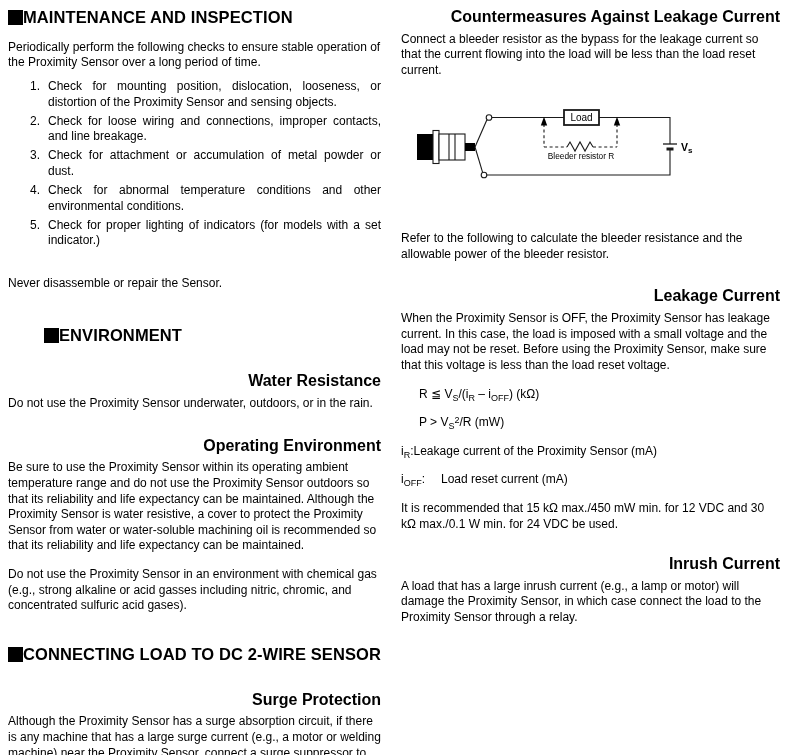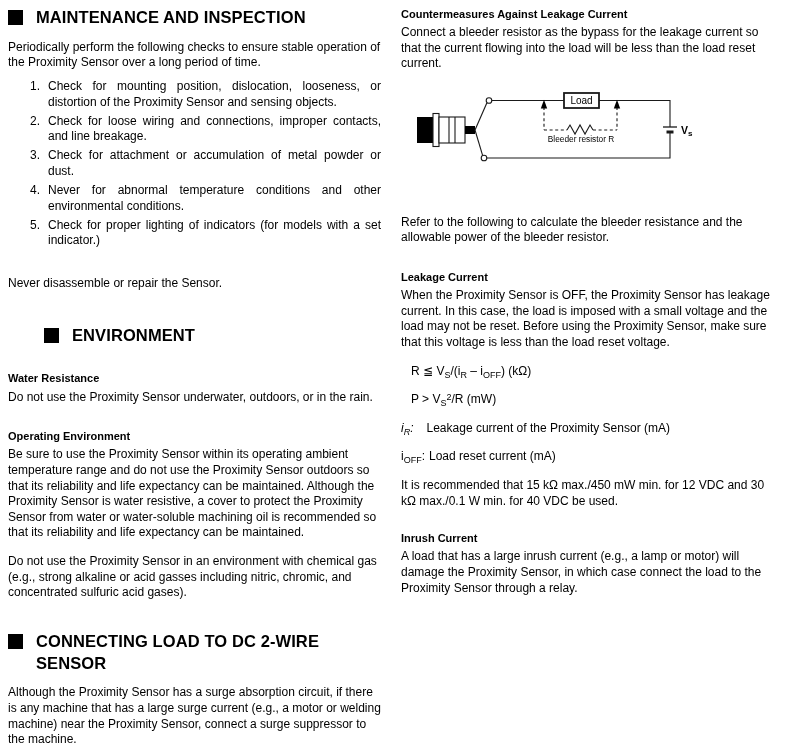--- a/index.html
+++ b/index.html
@@ -5,48 +5,48 @@
   html,body{margin:0;padding:0;background:#fff;}
   body{
     width:790px;height:755px;overflow:hidden;color:#000;
     font-family:"Liberation Sans","DejaVu Sans",sans-serif;
     font-size:12px;line-height:1.3;
   }
   .page{display:flex;gap:20px;padding:7px 6px 0 8px;box-sizing:border-box;width:790px;}
   .col-left{width:373px;flex:none;}
   .col-right{width:379px;flex:none;}
 
-  .h1{display:flex;align-items:flex-start;gap:13px;font-size:16.5px;font-weight:bold;
+  .h1{display:flex;align-items:flex-start;font-size:16.5px;font-weight:bold;
       line-height:1.32;margin:0 0 11px 0;letter-spacing:.1px;}
   .h1 .sq{width:15px;height:15px;background:#000;flex:none;margin-top:3px;}
   .mt-env{margin-top:34px;padding-left:36px;}
   .mt-conn{margin-top:30px;}
 
-  .h2{font-size:11px;font-weight:bold;margin:24px 0 4px 0;}
+  .h2{font-size:16px;font-weight:bold;margin:24px 0 4px 0;text-align:right;}
   .h2.first{margin-top:0;}
   .h2.inrush{margin-top:22px;}
 
   p{margin:0 0 9px 0;}
   .tight{margin-bottom:8px;}
 
   ol.list{list-style:none;margin:2px 0 10px 0;padding:0;}
   ol.list li{display:flex;margin:0 0 3.5px 0;}
   ol.list .num{flex:none;width:18px;margin-left:22px;}
   ol.list .itx{flex:1;text-align:justify;}
 
   .note{margin-top:27px;}
 
-  .diagram-wrap{margin:15px 0 11px 0;}
+  .diagram-wrap{margin:25px 0 11px 0;}
 
-  .formula{margin:13px 0 0 10px;}
+  .formula{margin:13px 0 0 18px;}
   .defp{margin:13px 0 0 0;text-align:justify;}
   .def{margin:13px 0 0 0;}
   .lbl-p{padding-right:17px;}
-  .lbl-ir{padding-right:13px;font-style:italic;}
-  .lbl-ioff{padding-right:4px;}
+  .lbl-ir{}
+  .lbl-ioff{padding-right:16px;}
   .recommend{margin:13px 0 0 0;}
 
   sub{font-size:9px;vertical-align:-2.5px;line-height:0;}
   sup{font-size:9px;vertical-align:3.5px;line-height:0;}
 
   svg text{fill:#000;stroke:none;font-family:"Liberation Sans","DejaVu Sans",sans-serif;}
 </style>
 </head>
 <body>
 
@@ -69,21 +69,21 @@
       <li>
         <span class="num">2.</span>
         <span class="itx">Check for loose wiring and connections, improper contacts, and line breakage.</span>
       </li>
       <li>
         <span class="num">3.</span>
         <span class="itx">Check for attachment or accumulation of metal powder or dust.</span>
       </li>
       <li>
         <span class="num">4.</span>
-        <span class="itx">Never for abnormal temperature conditions and other environmental conditions.</span>
+        <span class="itx">Check for abnormal temperature conditions and other environmental conditions.</span>
       </li>
       <li>
         <span class="num">5.</span>
         <span class="itx">Check for proper lighting of indicators (for models with a set indicator.)</span>
       </li>
     </ol>
 
     <p class="note">Never disassemble or repair the Sensor.</p>
 
     <div class="h1 mt-env">
@@ -97,20 +97,21 @@
     <div class="h2">Operating Environment</div>
     <p>Be sure to use the Proximity Sensor within its operating ambient temperature range and do not use the Proximity Sensor outdoors so that its reliability and life expectancy can be maintained. Although the Proximity Sensor is water resistive, a cover to protect the Proximity Sensor from water or water-soluble machining oil is recommended so that its reliability and life expectancy can be maintained.</p>
     <p style="margin-top:13px">Do not use the Proximity Sensor in an environment with chemical gas (e.g., strong alkaline or acid gasses including nitric, chromic, and concentrated sulfuric acid gases).</p>
 
     <div class="h1 mt-conn">
       <span class="sq"></span>
       <span>CONNECTING LOAD TO DC 2-WIRE SENSOR</span>
     </div>
 
 
+    <div class="h2">Surge Protection</div>
     <p>Although the Proximity Sensor has a surge absorption circuit, if there is any machine that has a large surge current (e.g., a motor or welding machine) near the Proximity Sensor, connect a surge suppressor to the machine.</p>
 
   </div>
 
   <div class="col-right">
 
     <div class="h2 first">Countermeasures Against Leakage Current</div>
     <p>Connect a bleeder resistor as the bypass for the leakage current so that the current flowing into the load will be less than the load reset current.</p>
 
     <div class="diagram-wrap">
@@ -168,19 +169,19 @@
 
     <p class="formula"><span>R ≦ V</span><sub>S</sub><span>/(i</span><sub>R</sub><span> – i</span><sub>OFF</sub><span>) (kΩ)</span></p>
 
     <p class="formula"><span>P &gt; V</span><sub>S</sub><sup>2</sup><span>/R (mW)</span></p>
 
 
     <p class="def"><span class="lbl-ir"><span>i</span><sub>R</sub><span>:</span></span><span>Leakage current of the Proximity Sensor (mA)</span></p>
 
     <p class="def"><span class="lbl-ioff"><span>i</span><sub>OFF</sub><span>:</span></span><span>Load reset current (mA)</span></p>
 
-    <p class="recommend">It is recommended that 15 kΩ max./450 mW min. for 12 VDC and 30 kΩ max./0.1 W min. for 40 VDC be used.</p>
+    <p class="recommend">It is recommended that 15 kΩ max./450 mW min. for 12 VDC and 30 kΩ max./0.1 W min. for 24 VDC be used.</p>
 
     <div class="h2 inrush">Inrush Current</div>
     <p>A load that has a large inrush current (e.g., a lamp or motor) will damage the Proximity Sensor, in which case connect the load to the Proximity Sensor through a relay.</p>
 
   </div>
 </div>
 
 </body></html>

